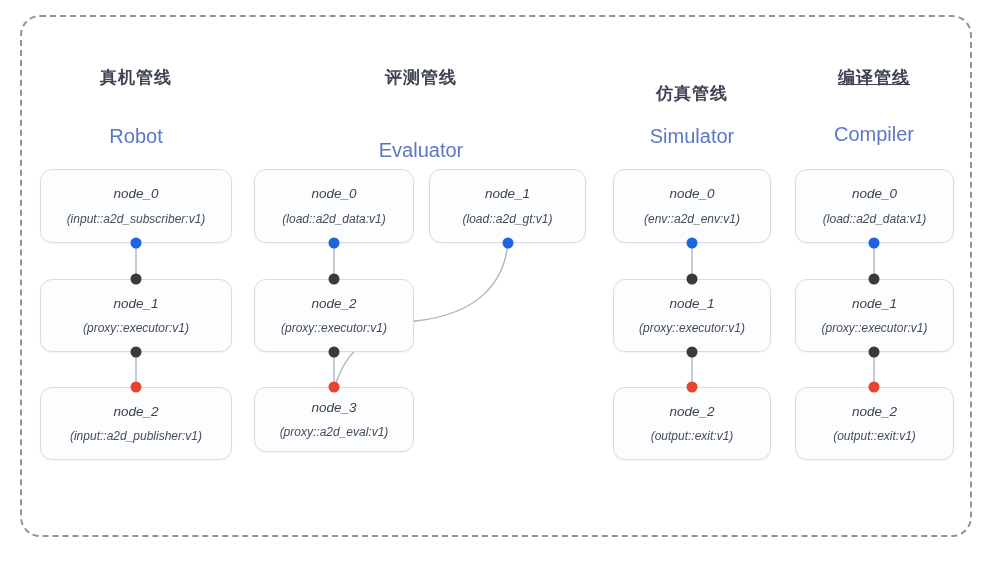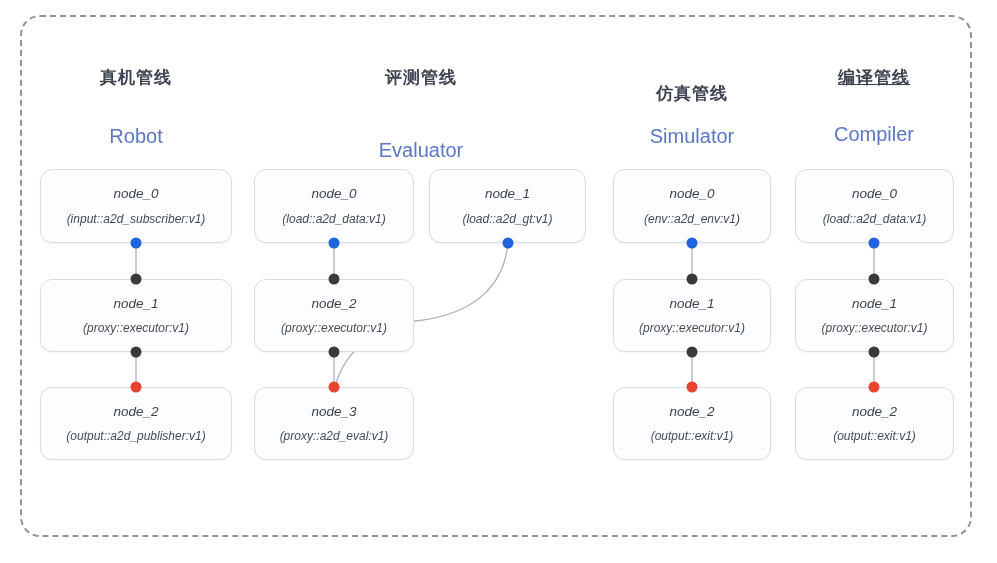--- a/index.html
+++ b/index.html
@@ -66,35 +66,35 @@
       <div class="node" style="left: 40px; top: 169px; width: 192px; height: 74px;">
         <div class="n-name">node_0</div>
         <div class="n-impl">(input::a2d_subscriber:v1)</div>
       </div>
       <div class="node" style="left: 40px; top: 279px; width: 192px; height: 73px;">
         <div class="n-name">node_1</div>
         <div class="n-impl">(proxy::executor:v1)</div>
       </div>
       <div class="node" style="left: 40px; top: 387px; width: 192px; height: 73px;">
         <div class="n-name">node_2</div>
-        <div class="n-impl">(output::a2d_publisher:v1)</div>
+        <div class="n-impl">(input::a2d_publisher:v1)</div>
       </div>
       <div class="node" style="left: 254px; top: 169px; width: 160px; height: 74px;">
         <div class="n-name">node_0</div>
         <div class="n-impl">(load::a2d_data:v1)</div>
       </div>
       <div class="node" style="left: 429px; top: 169px; width: 157px; height: 74px;">
         <div class="n-name">node_1</div>
         <div class="n-impl">(load::a2d_gt:v1)</div>
       </div>
       <div class="node" style="left: 254px; top: 279px; width: 160px; height: 73px;">
         <div class="n-name">node_2</div>
         <div class="n-impl">(proxy::executor:v1)</div>
       </div>
-      <div class="node" style="left: 254px; top: 387px; width: 160px; height: 73px;">
+      <div class="node" style="left: 254px; top: 387px; width: 160px; height: 65px;">
         <div class="n-name">node_3</div>
         <div class="n-impl">(proxy::a2d_eval:v1)</div>
       </div>
       <div class="node" style="left: 613px; top: 169px; width: 158px; height: 74px;">
         <div class="n-name">node_0</div>
         <div class="n-impl">(env::a2d_env:v1)</div>
       </div>
       <div class="node" style="left: 613px; top: 279px; width: 158px; height: 73px;">
         <div class="n-name">node_1</div>
         <div class="n-impl">(proxy::executor:v1)</div>

